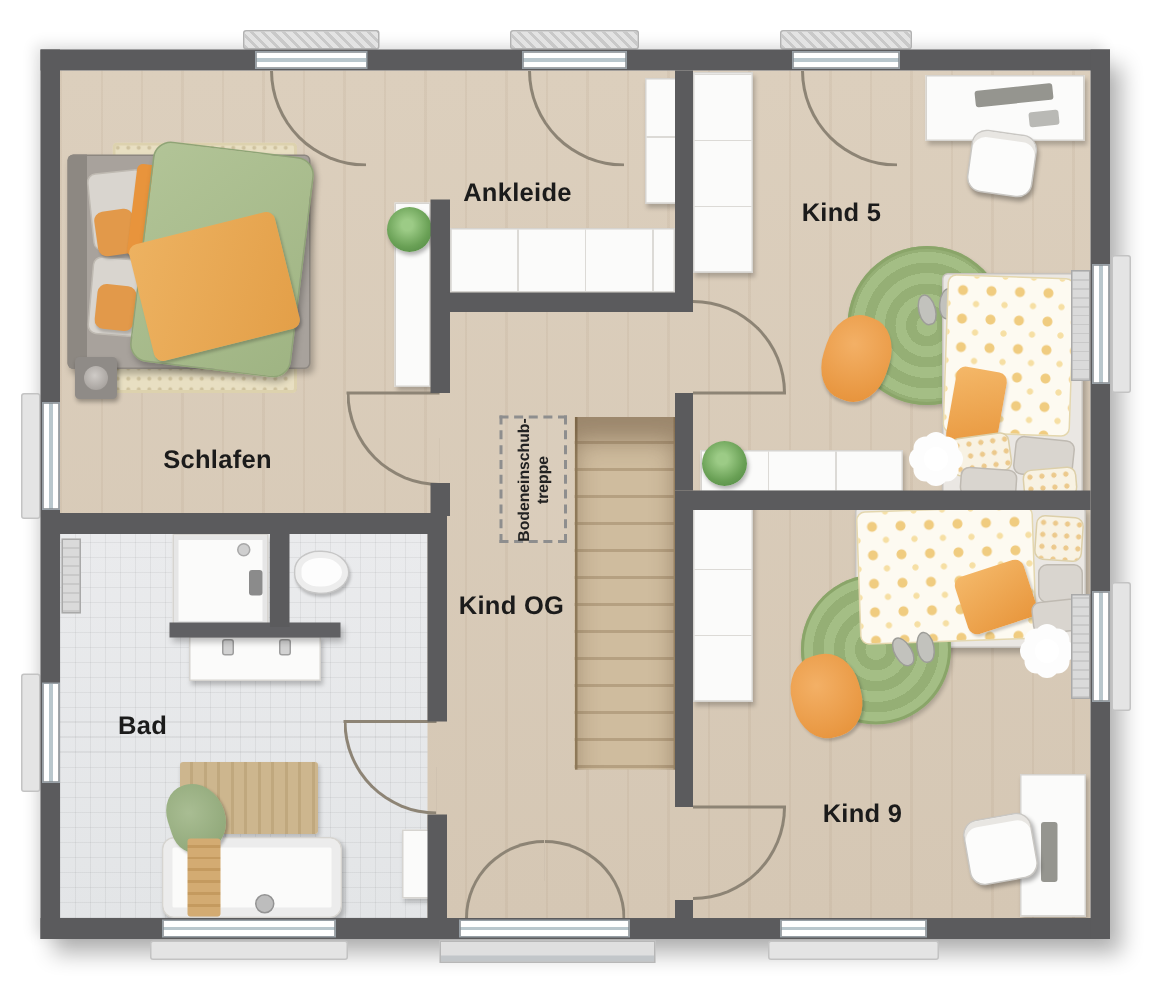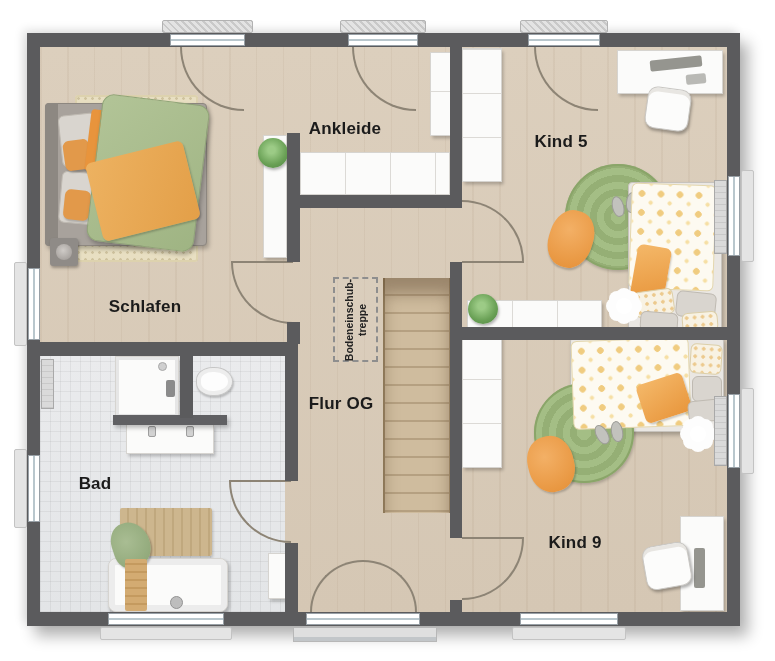--- a/index.html
+++ b/index.html
@@ -229,14 +229,14 @@
       <span style="display:block">Bodeneinschub-</span>
       <span style="display:block">treppe</span>
     </div>
   </div>
 
   <span class="room-label" style="left:145px;top:307px">Schlafen</span>
   <span class="room-label" style="left:345px;top:129px">Ankleide</span>
   <span class="room-label" style="left:561px;top:142px">Kind 5</span>
   <span class="room-label" style="left:575px;top:543px">Kind 9</span>
   <span class="room-label" style="left:95px;top:484px">Bad</span>
-  <span class="room-label" style="left:341px;top:404px">Flur OG</span>
+  <span class="room-label" style="left:341px;top:404px">Kind OG</span>
 </div>
 
 </body></html>

